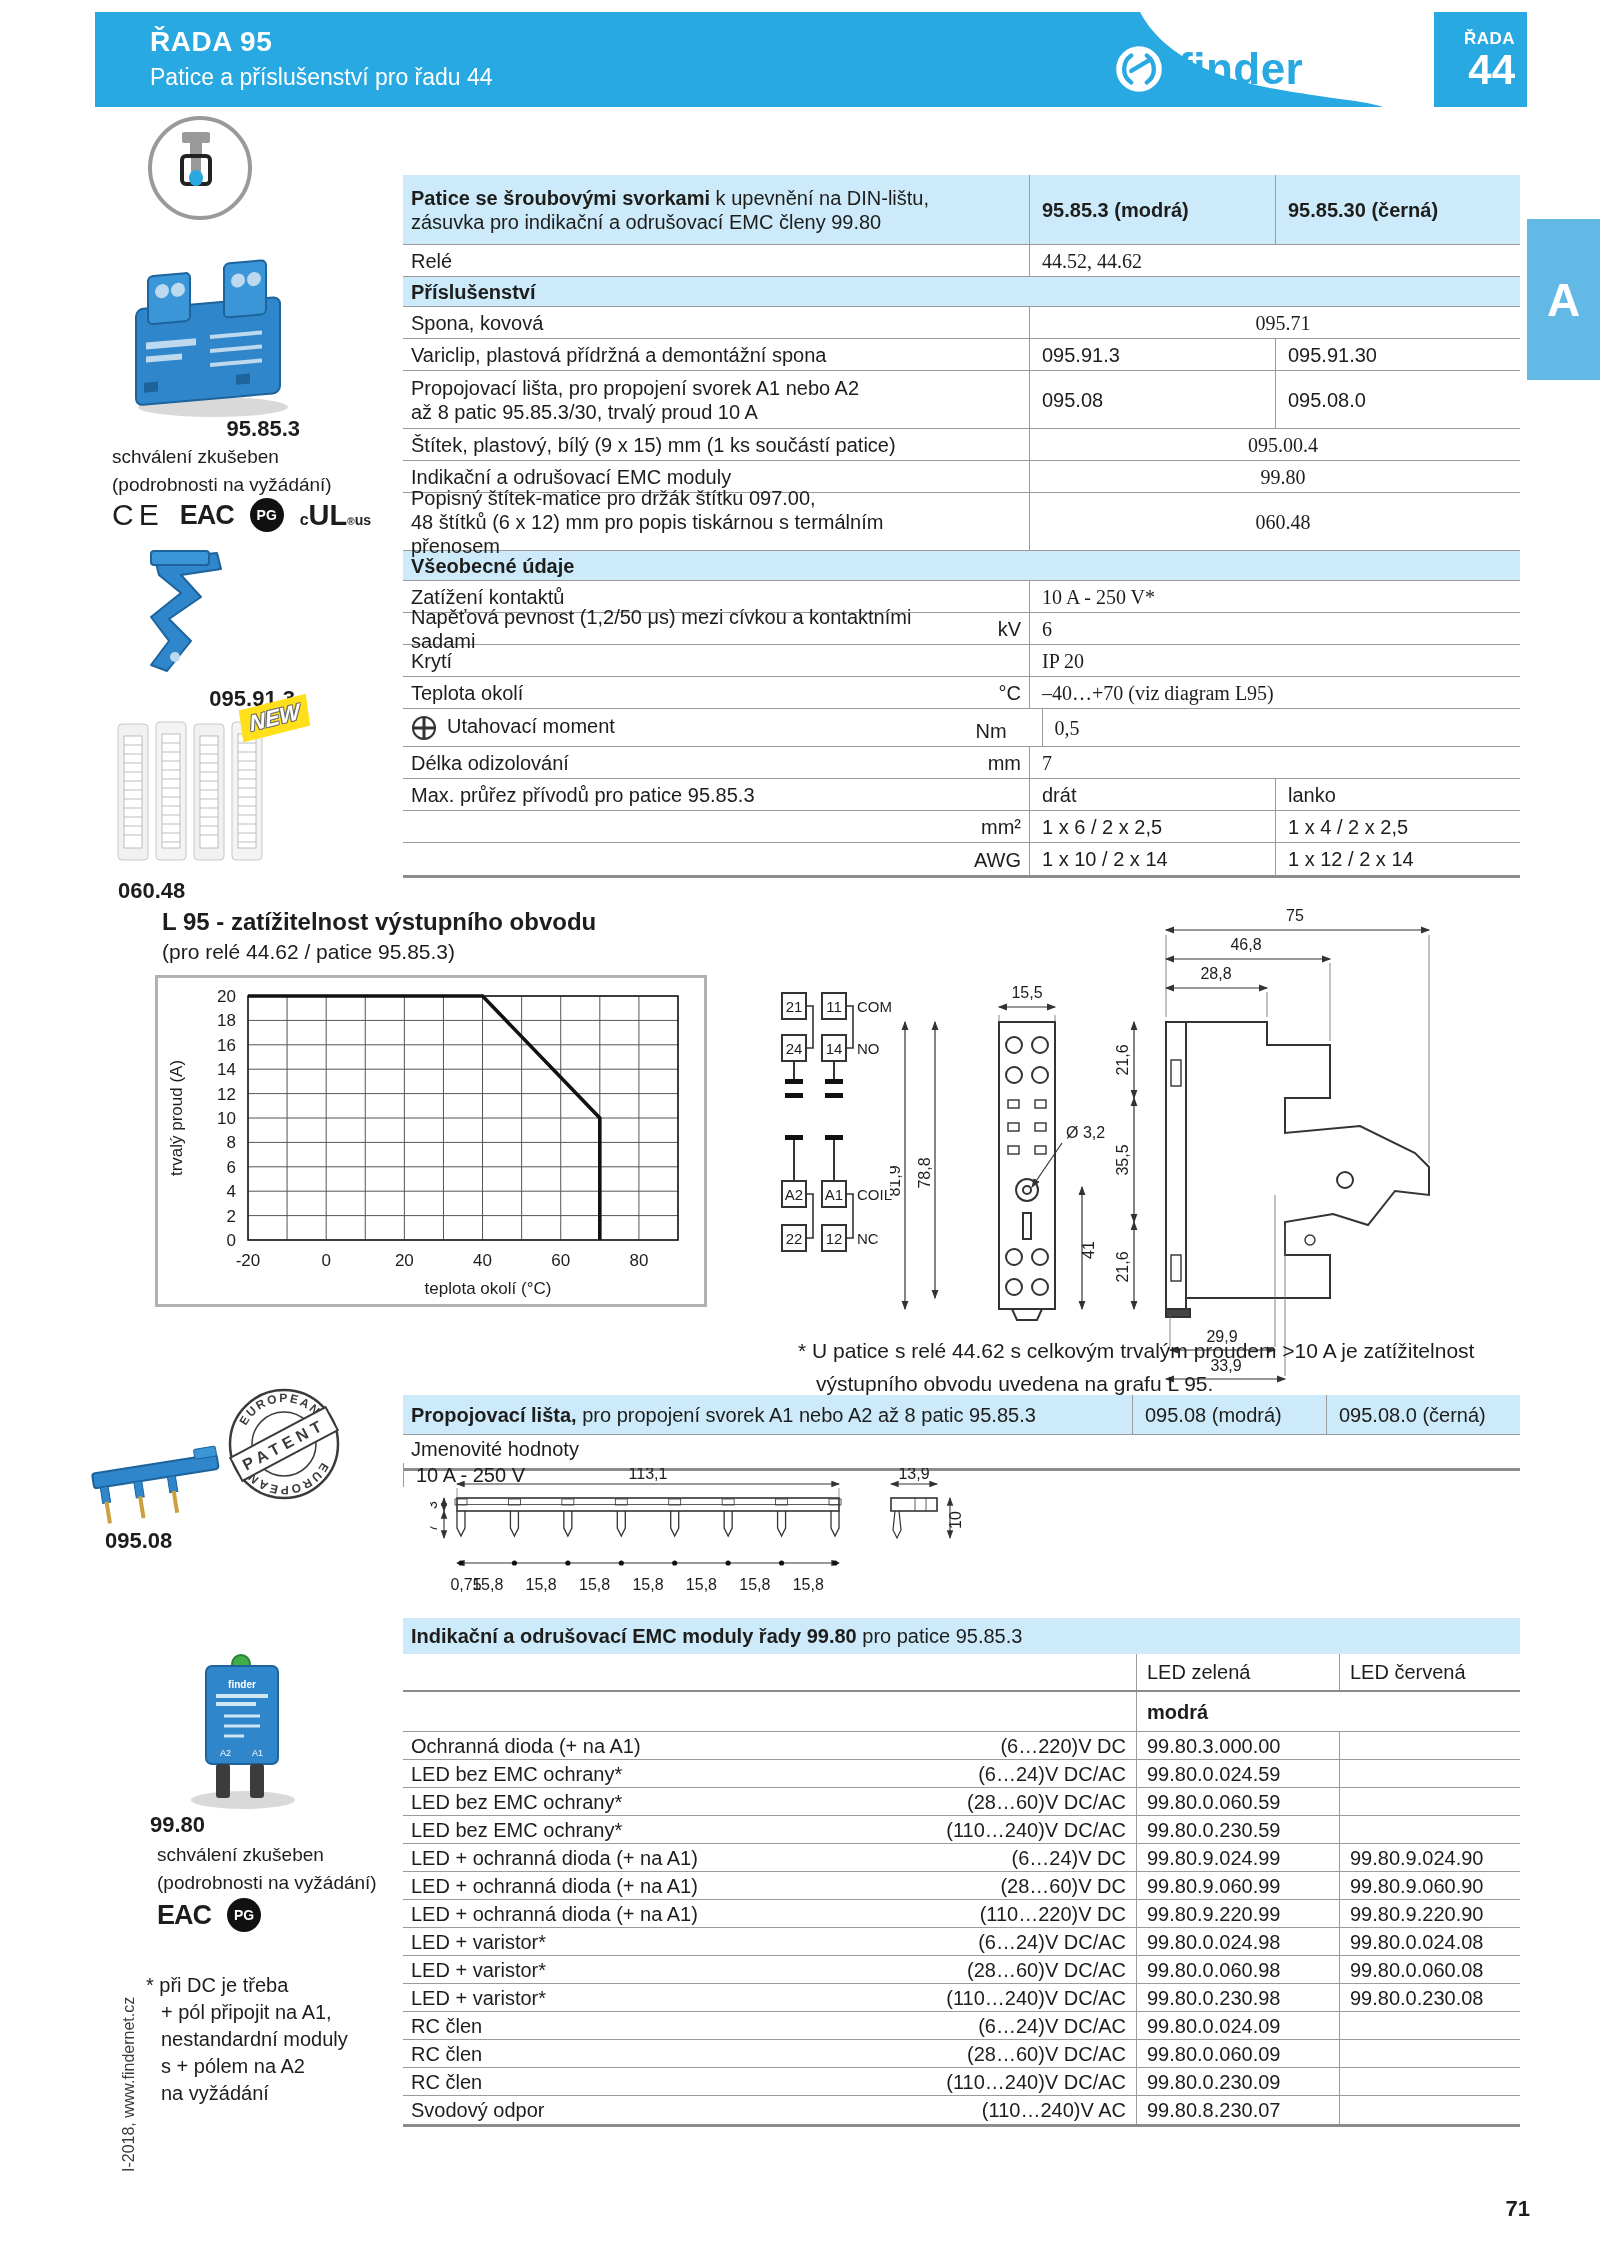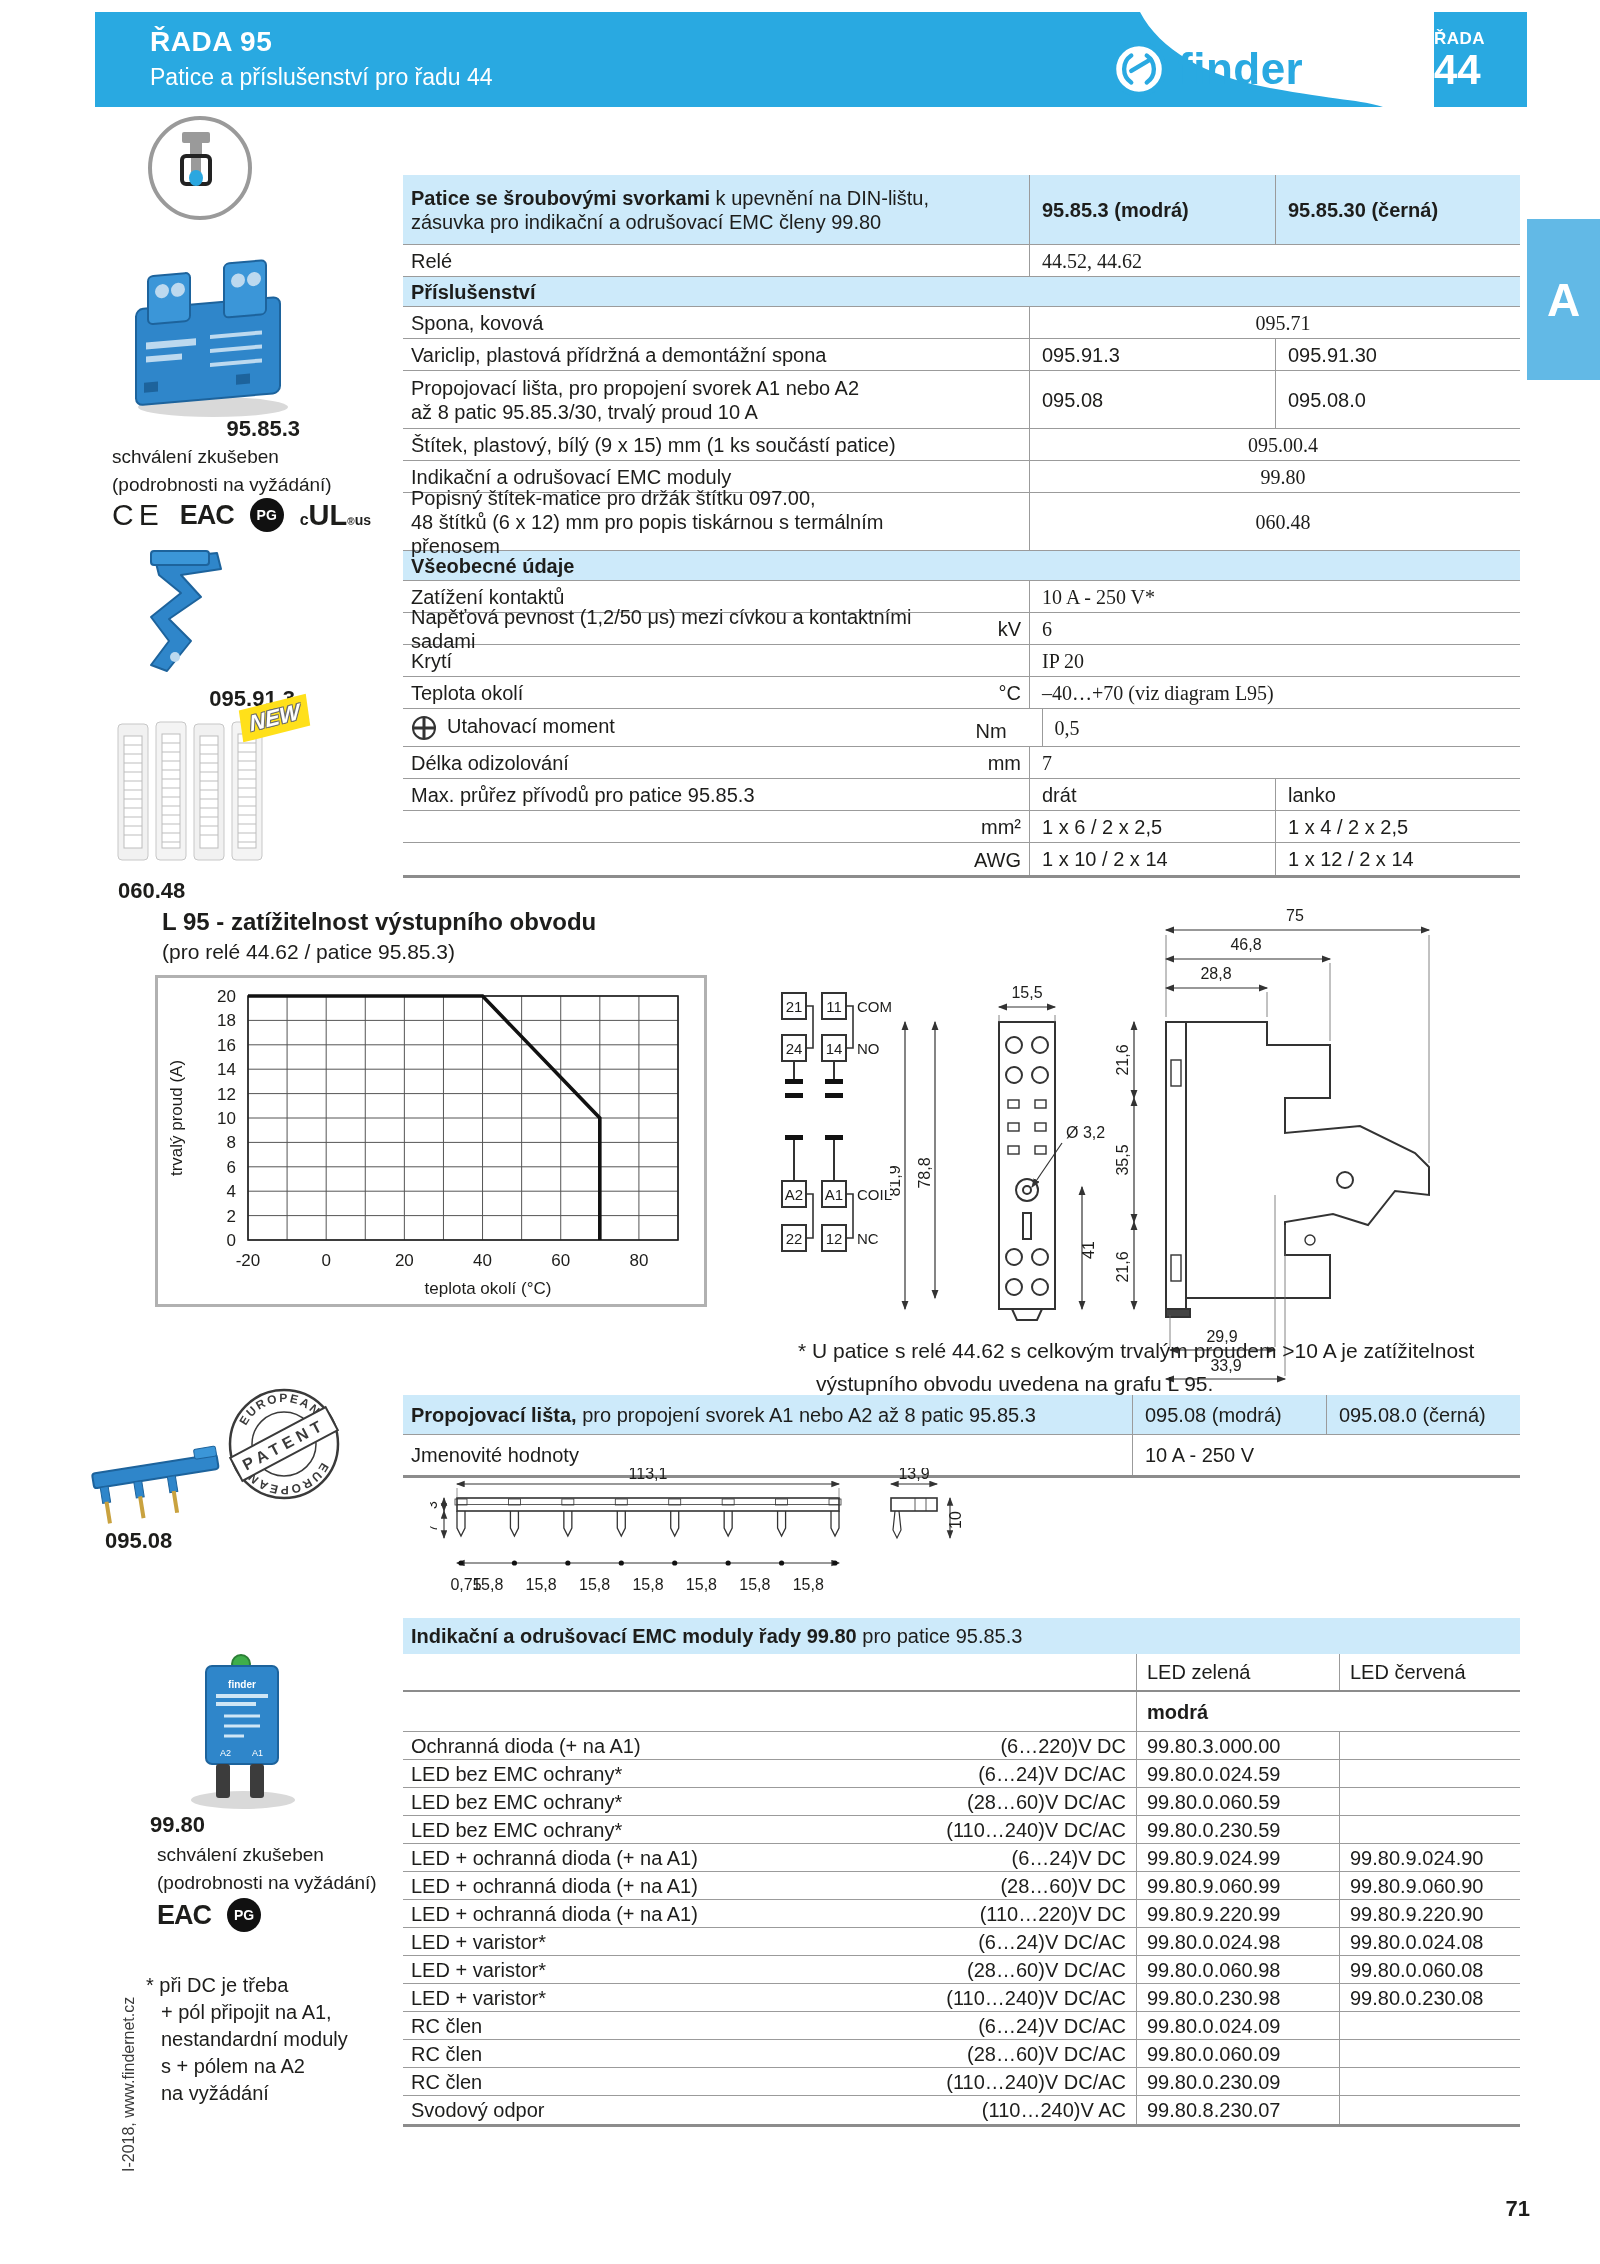--- a/index.html
+++ b/index.html
@@ -6,21 +6,21 @@
   #page{position:relative;width:1600px;height:2264px;background:#fff;margin:0 auto;
         font-family:"Liberation Sans",sans-serif;color:#1d1d1b;overflow:hidden;}
   .abs{position:absolute;}
   
   #band-svg{position:absolute;left:95px;top:12px;}
   #hdr-title{position:absolute;left:150px;top:26px;color:#fff;font-size:28px;font-weight:800;letter-spacing:.5px;}
   #hdr-sub{position:absolute;left:150px;top:64px;color:#fff;font-size:23px;font-weight:400;}
   #logo{position:absolute;left:1108px;top:38px;display:flex;align-items:center;gap:8px;}
   #logo .brand{color:#29a9e1;font-size:44px;font-weight:800;letter-spacing:.5px;line-height:1;}
   #corner{position:absolute;left:1434px;top:12px;width:93px;height:95px;background:#29a9e1;color:#fff;
-          display:flex;flex-direction:column;justify-content:center;padding-right:12px;box-sizing:border-box;}
+          display:flex;flex-direction:column;align-items:flex-end;justify-content:center;padding-right:12px;box-sizing:border-box;}
   #corner .c1{font-size:17px;font-weight:700;letter-spacing:.5px;}
   #corner .c2{font-size:42px;font-weight:700;line-height:1;}
   #a-tab{position:absolute;left:1527px;top:219px;width:73px;height:161px;background:#62b9e6;color:#fff;
          display:flex;align-items:center;justify-content:center;font-size:46px;font-weight:700;}
   
   .code-label{position:absolute;font-size:22px;font-weight:700;}
   .side-text{position:absolute;font-size:19px;color:#1d1d1b;}
   .certrow{position:absolute;display:flex;align-items:center;gap:16px;}
   .ce-mark{font-size:30px;letter-spacing:5px;font-weight:500;}
   .eac-mark{font-size:27px;font-weight:800;letter-spacing:-1px;}
@@ -485,21 +485,21 @@
   </div>
 
   <div class="ctable" style="top:1395px;">
     <div class="trow lt-head" style="height:40px;">
       <div class="cell lt-label">
           <div><b>Propojovací lišta,</b><span> pro propojení svorek A1 nebo A2 až 8 patic 95.85.3</span></div>
         </div>
       <div class="cell lt-v1">095.08 (modrá)</div>
       <div class="cell lt-v2">095.08.0 (černá)</div>
     </div>
-    <div class="trow" style="height:40px;">
+    <div class="trow" style="height:33px;flex-direction:column;">
       <div class="cell lt-label">Jmenovité hodnoty</div>
       <div class="cell" style="border-left:1px solid #9b9b9b;padding-left:12px;width:386px;">10 A - 250 V</div>
     </div>
   </div>
 
   <svg class="abs" style="left:430px;top:1468px;" width="545" height="135" viewBox="0 0 545 135">
     <defs>
       <marker id="ar2" markerWidth="9" markerHeight="8" refX="7" refY="3" orient="auto-start-reverse">
           <path d="M0,0 L8,3 L0,6 Z" fill="#333"></path>
         </marker>

